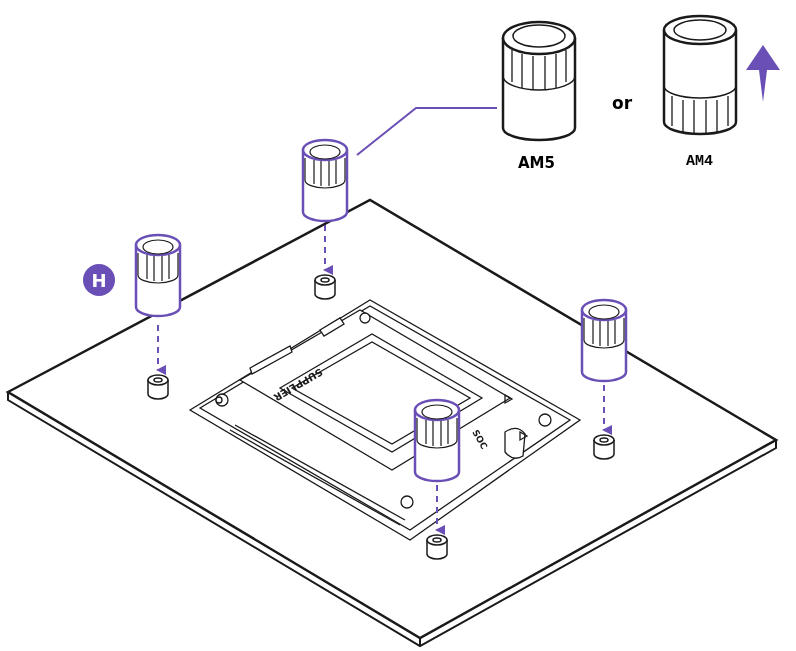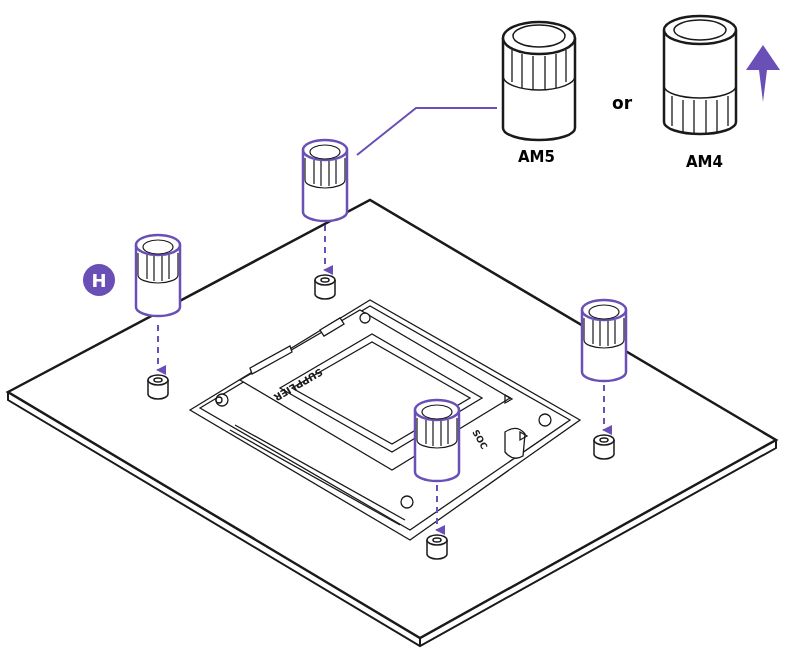--- a/index.html
+++ b/index.html
@@ -137,16 +137,16 @@
       <line x1="706" y1="100" x2="706" y2="134"></line>
           <line x1="717" y1="100" x2="717" y2="132"></line>
           <line x1="728" y1="96" x2="728" y2="126"></line>
     </g>
   </g>
 
   <path d="M763,45 L780,70 L767,70 L763,102 L759,70 L746,70 Z" fill="#6a4fb6"></path>
 </svg>
 
 <div class="lbl" style="left:612px;top:93px;font-size:17px;">or</div>
-<div class="lbl" style="left:518px;top:148px;font-size:15px;">AM5</div>
-<div class="lbl" style="left:686px;top:153px;font-size:15px;">AM4</div>
+<div class="lbl" style="left:518px;top:154px;font-size:15px;">AM5</div>
+<div class="lbl" style="left:686px;top:153px;font-size:15px;font-family:Liberation Mono, monospace;">AM4</div>
 <div class="badge" style="background:#6a4fb6;">H</div>
 </div>
 
 </body></html>

